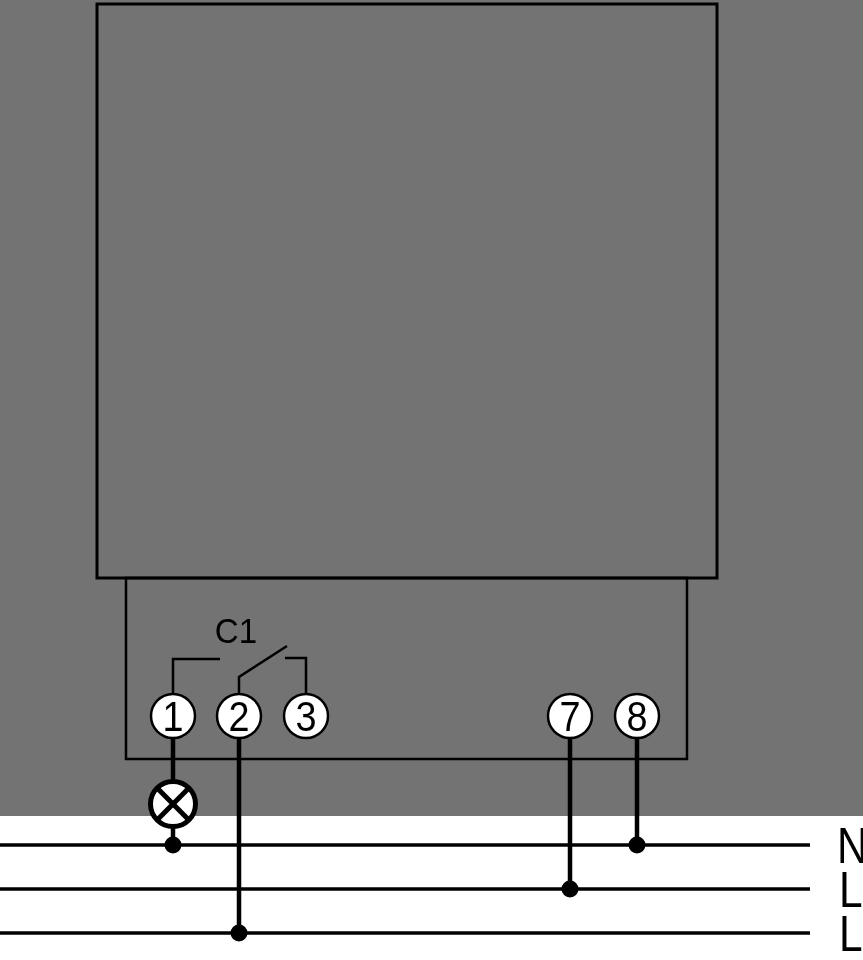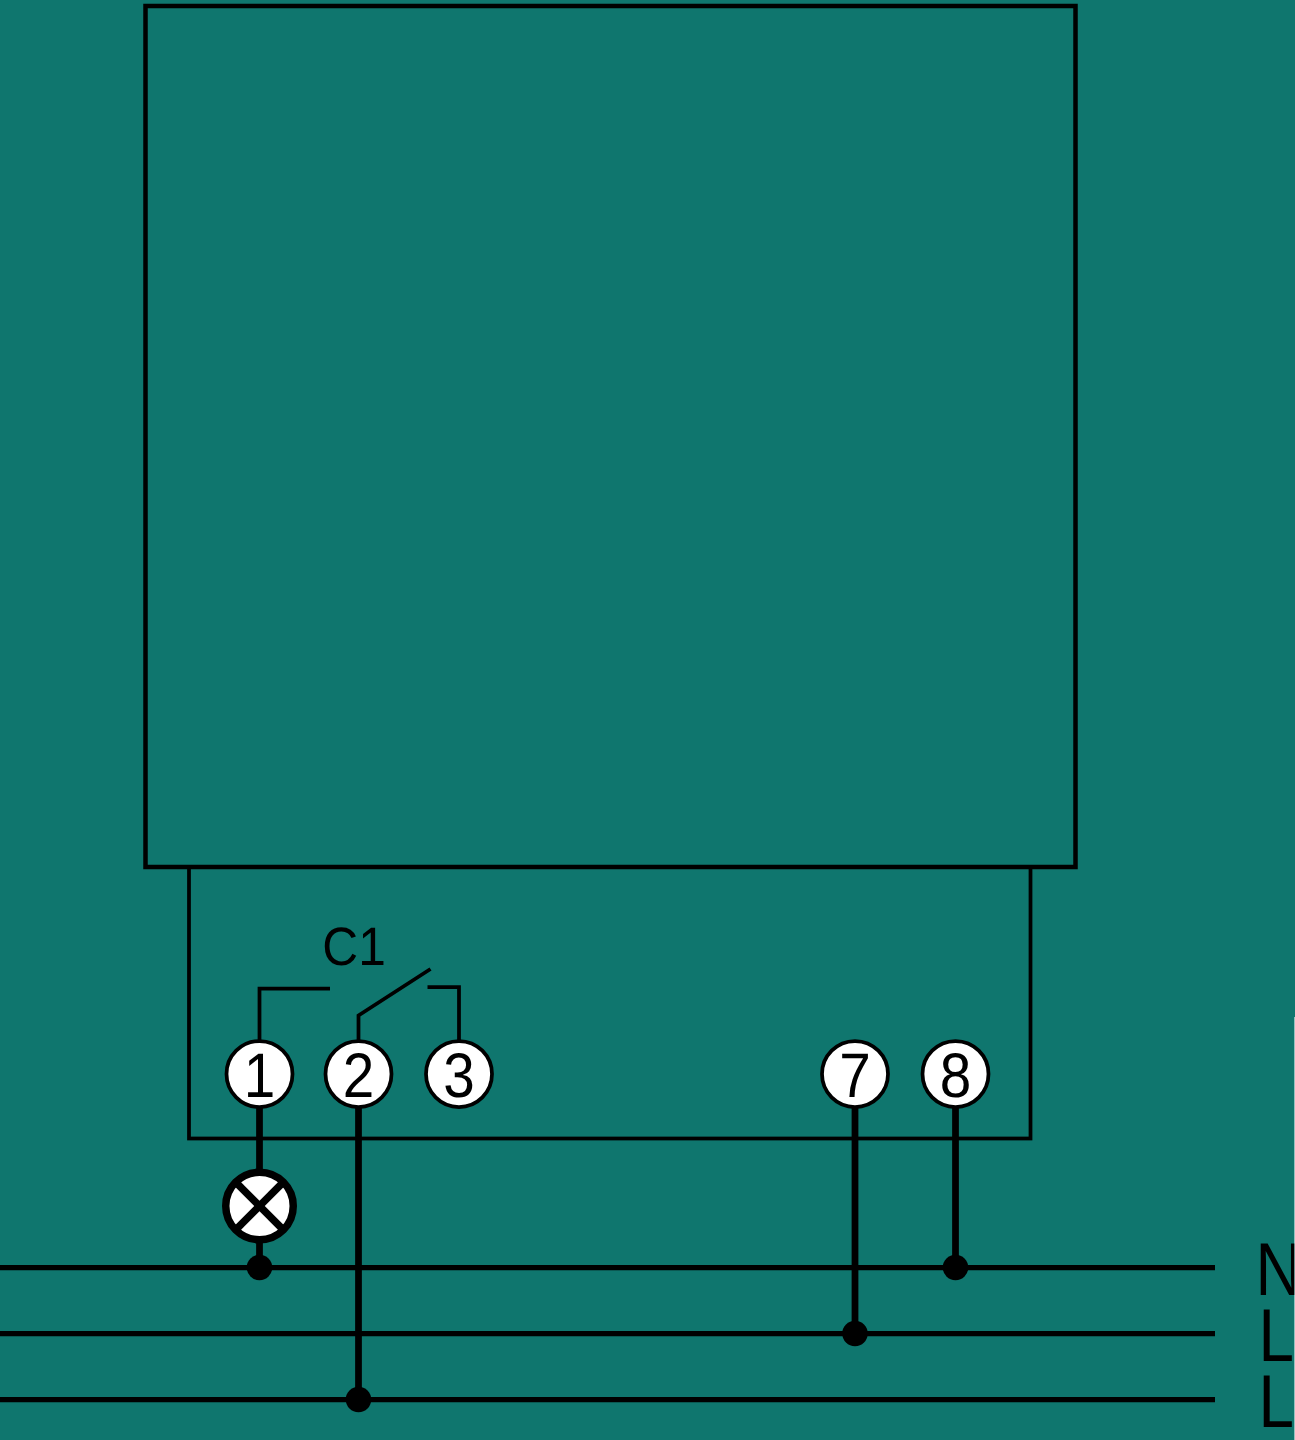--- a/index.html
+++ b/index.html
@@ -7,22 +7,22 @@
     padding: 0;
     background: #ffffff;
     width: 863px;
     height: 960px;
     overflow: hidden;
     font-family: "Liberation Sans", sans-serif;
   }
   .stage {
     position: relative;
     width: 863px;
-    height: 960px;
-    background: #0f766e;
+    height: 816px;
+    background: #737373;
   }
   svg { display: block; }
   
   .s-box    { stroke: #000000; stroke-width: 3;   fill: none; }
   .s-block  { stroke: #000000; stroke-width: 2.5; fill: none; }
   .s-thin   { stroke: #000000; stroke-width: 2.5; fill: none; stroke-linejoin: miter; }
   .s-wire   { stroke: #000000; stroke-width: 4.5; fill: none; }
   .s-bus    { stroke: #000000; stroke-width: 3.5; fill: none; }
   .s-lamp   { stroke: #000000; stroke-width: 5;   fill: none; }
   .term-circle { stroke: #000000; stroke-width: 2.5; fill: #ffffff; }

